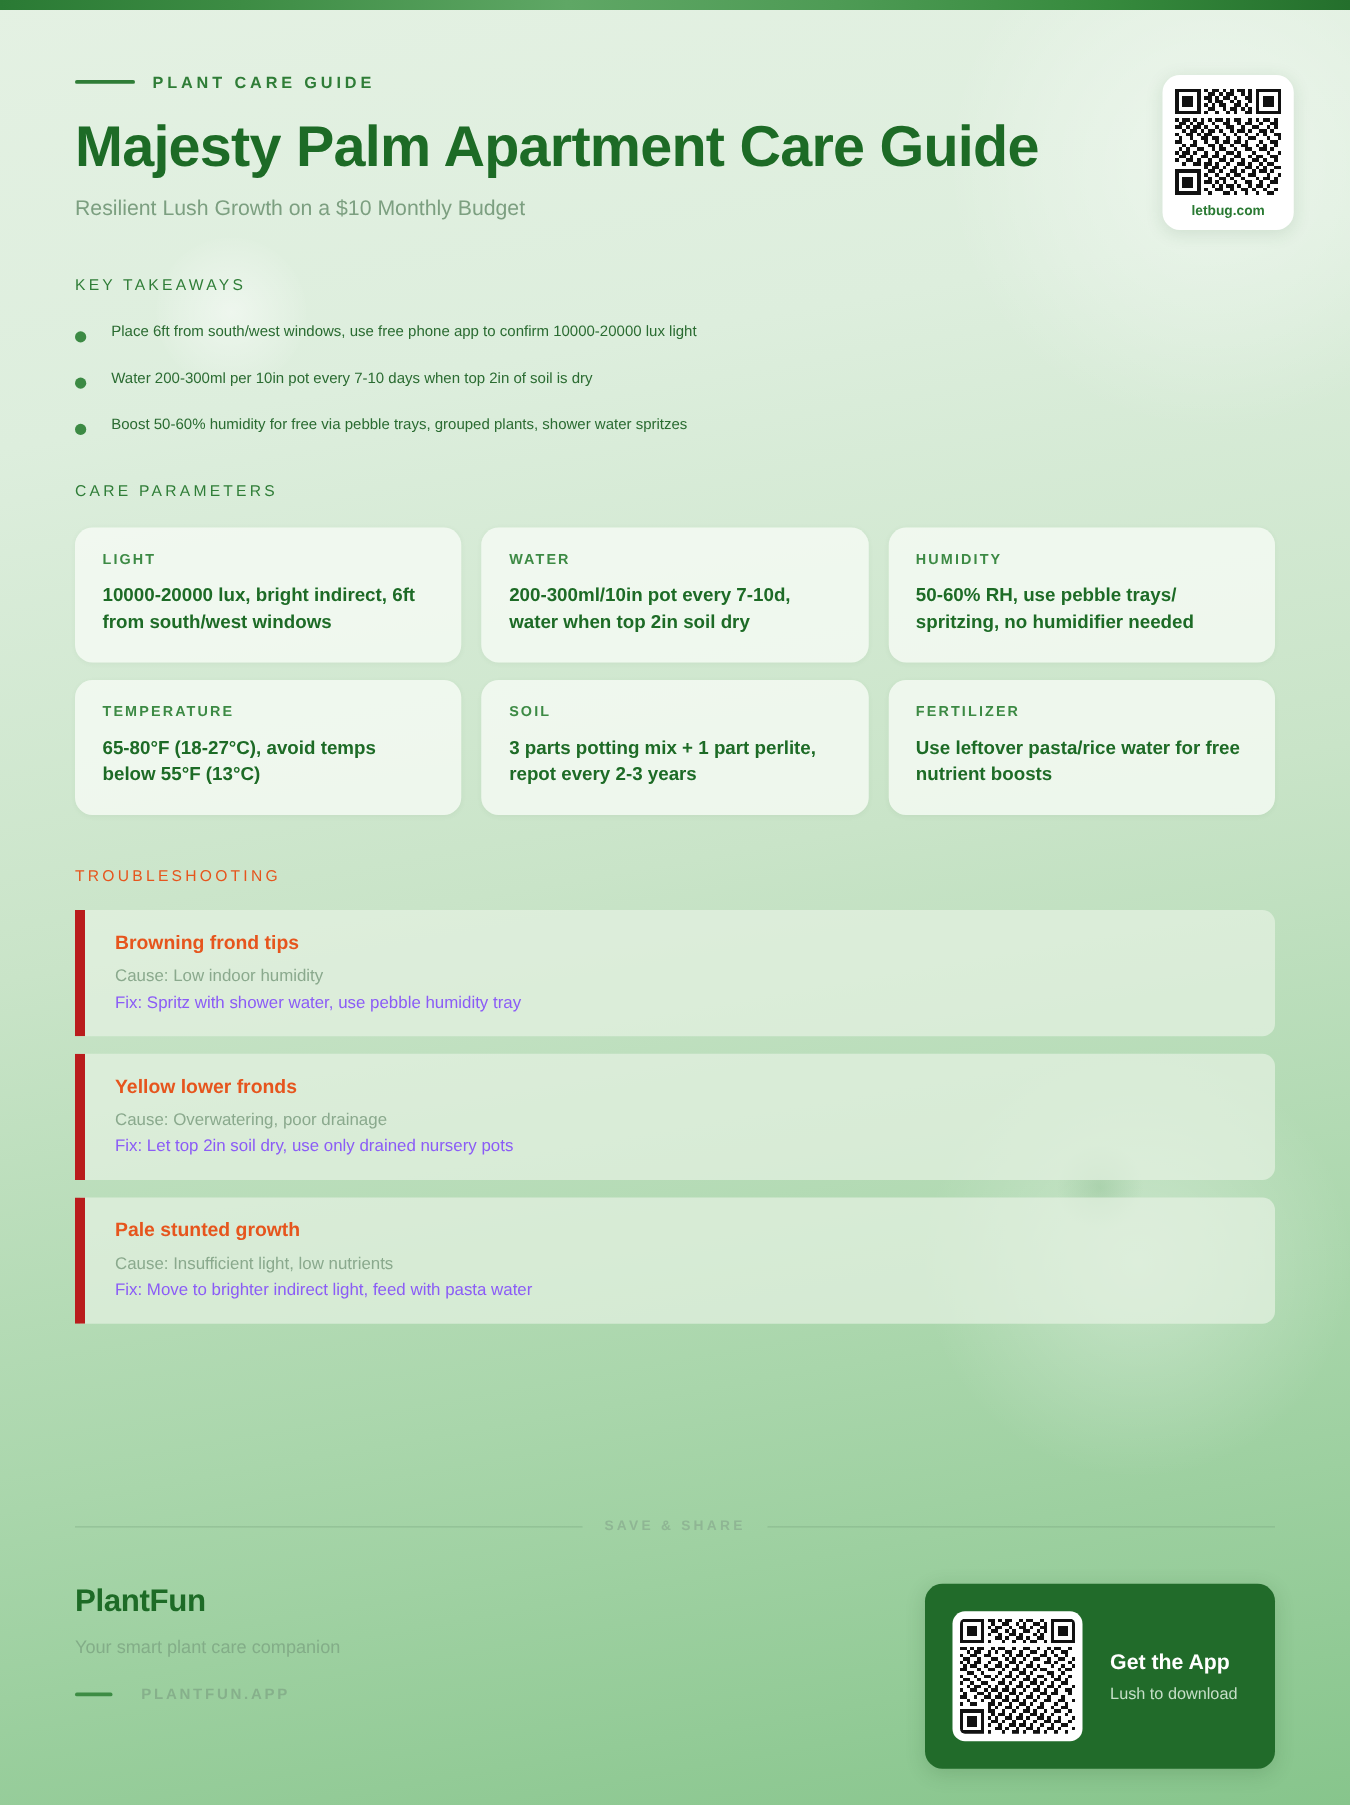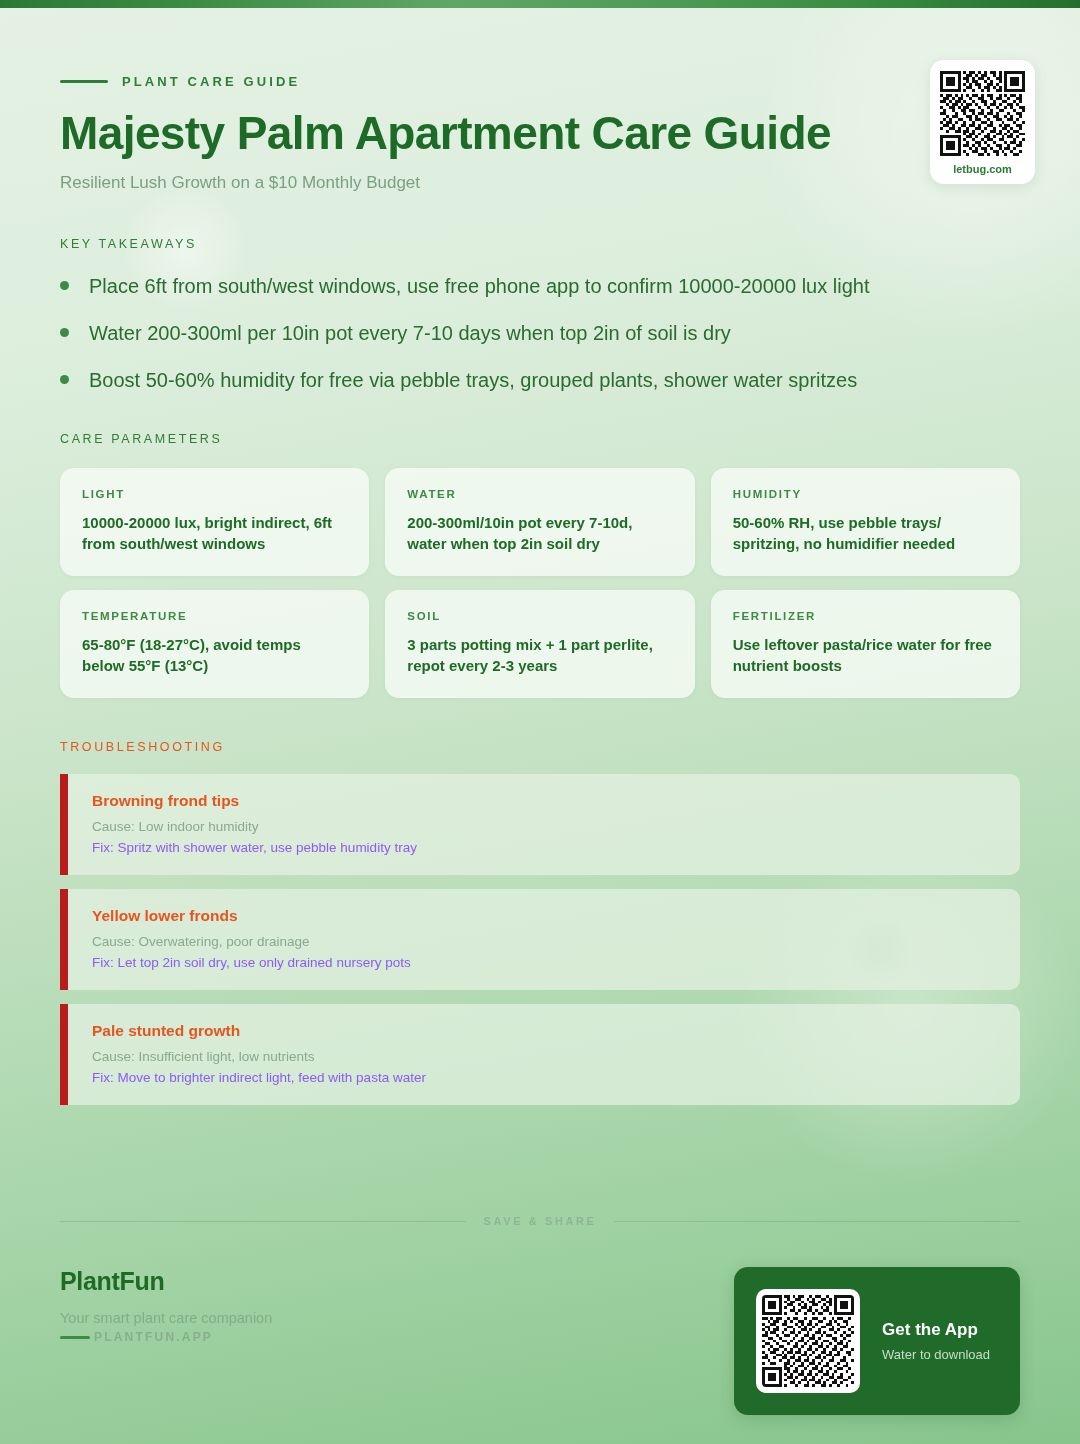--- a/index.html
+++ b/index.html
@@ -33,21 +33,21 @@
   .glow-c {
     width:340px; height:340px; left:740px; top:840px;
     background: radial-gradient(circle at 50% 50%, rgba(255,255,255,0.34) 0%, rgba(255,255,255,0.10) 50%, rgba(255,255,255,0) 72%);
   }
   .glow-d {
     width:70px; height:70px; left:845px; top:915px;
     background: radial-gradient(circle at 50% 50%, rgba(120,175,125,0.30) 0%, rgba(120,175,125,0.0) 70%);
   }
 
   
-  .page { position:relative; z-index:2; padding: 16px 60px; }
+  .page { position:relative; z-index:2; padding: 0 60px; }
 
   .eyebrow-row { display:flex; align-items:center; gap:14px; padding-top:58px; }
   .eyebrow-rule { width:48px; height:3px; background:#2f7d37; border-radius:2px; }
   .eyebrow-text {
     font-size:13px; font-weight:700; letter-spacing:3.1px; color:#2f7d37;
   }
   h1.title {
     margin-top:20px;
     font-size:46px; font-weight:700; letter-spacing:-0.6px;
     color:#1d6b26; line-height:1.08;
@@ -78,21 +78,21 @@
   
   .takeaways { margin-top:44px; }
   .takeaway-list { margin-top:22px; }
   .takeaway {
     display:flex; align-items:flex-start; gap:20px; margin-bottom:20px;
   }
   .takeaway .dot {
     width:9px; height:9px; border-radius:50%; background:#3c8a44;
     margin-top:8px; flex:0 0 auto;
   }
-  .takeaway .txt { font-size:20px; color:#2a6b31; line-height:1.35; }
+  .takeaway .txt { font-size:12px; color:#2a6b31; line-height:1.35; }
 
   
   .care { margin-top:38px; }
   .card-grid {
     margin-top:22px;
     display:grid; grid-template-columns: repeat(3, 1fr); gap:14px 16px;
   }
   .param-card {
     background: rgba(246,251,245,0.80);
     border-radius:14px;
@@ -136,21 +136,21 @@
   .share-text {
     font-size:11px; font-weight:600; letter-spacing:2.6px; color:#8fb694;
   }
   .footer-main {
     margin-top:40px; display:flex; align-items:flex-start; justify-content:space-between;
   }
   .brand-name {
     font-size:25px; font-weight:700; color:#1d6b26; letter-spacing:-0.3px;
   }
   .brand-tag { margin-top:14px; font-size:14.5px; color:#83ad88; }
-  .brand-url-row { margin-top:4px; display:flex; align-items:center; gap:4px; }
+  .brand-url-row { margin-top:22px; display:flex; align-items:center; gap:23px; }
   .brand-url-rule { width:30px; height:3px; background:#3d8c44; border-radius:2px; }
   .brand-url {
     font-size:12px; font-weight:600; letter-spacing:2.2px; color:#86b08b;
   }
   .app-cta {
     display:flex; align-items:center; gap:22px;
     background:#216b2a; border-radius:14px; padding:22px 30px 22px 22px;
     box-shadow: 0 4px 16px rgba(25,70,30,0.18);
   }
   .app-cta .qr { width:104px; height:104px; background:#fff; border-radius:10px; padding:6px; display:block; }
@@ -782,17 +782,17 @@
             <rect x="15" y="32" width="2" height="1"></rect>
             <rect x="18" y="32" width="1" height="1"></rect>
             <rect x="21" y="32" width="2" height="1"></rect>
             <rect x="24" y="32" width="1" height="1"></rect>
             <rect x="27" y="32" width="1" height="1"></rect>
             <rect x="30" y="32" width="1" height="1"></rect>
         </g>
       </svg>
       <div>
         <div class="cta-title">Get the App</div>
-        <div class="cta-sub">Water to download</div>
+        <div class="cta-sub">Lush to download</div>
       </div>
     </div>
   </div>
 </div>
 
 </body></html>

